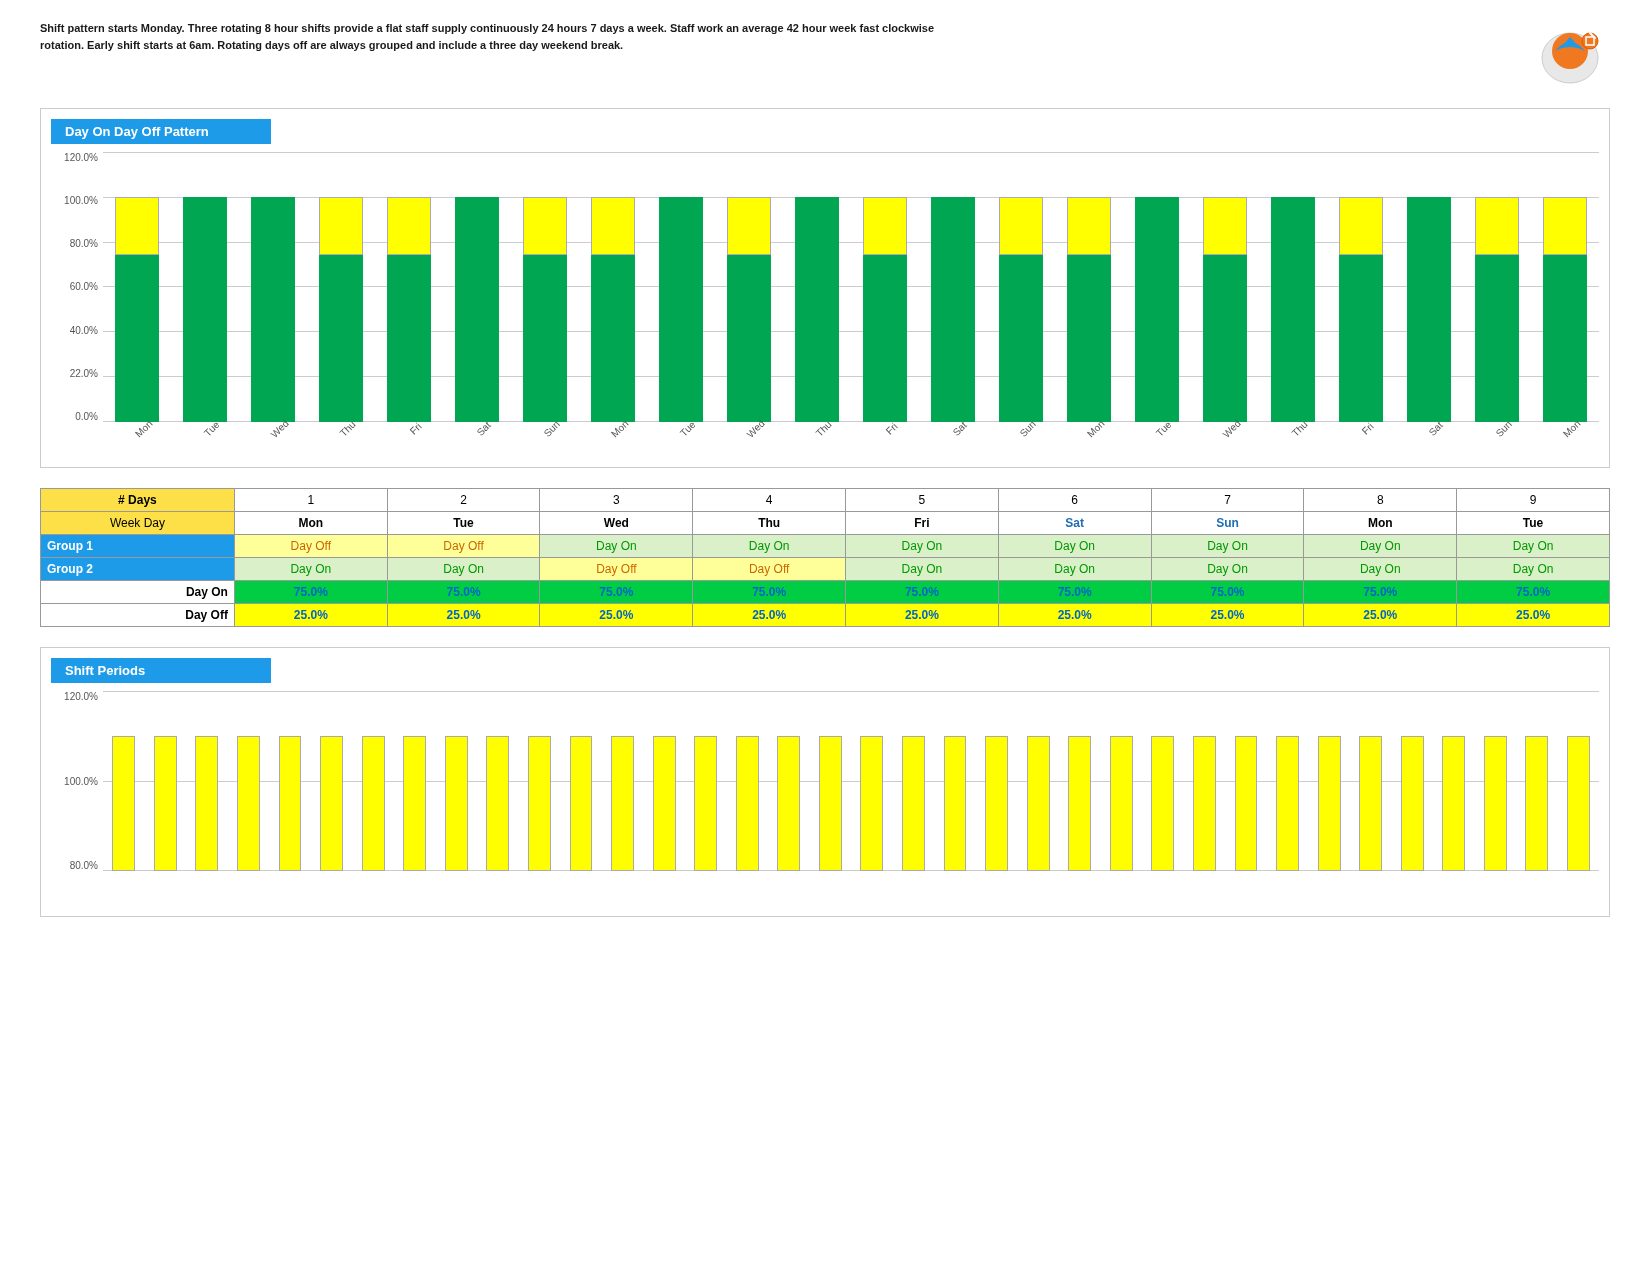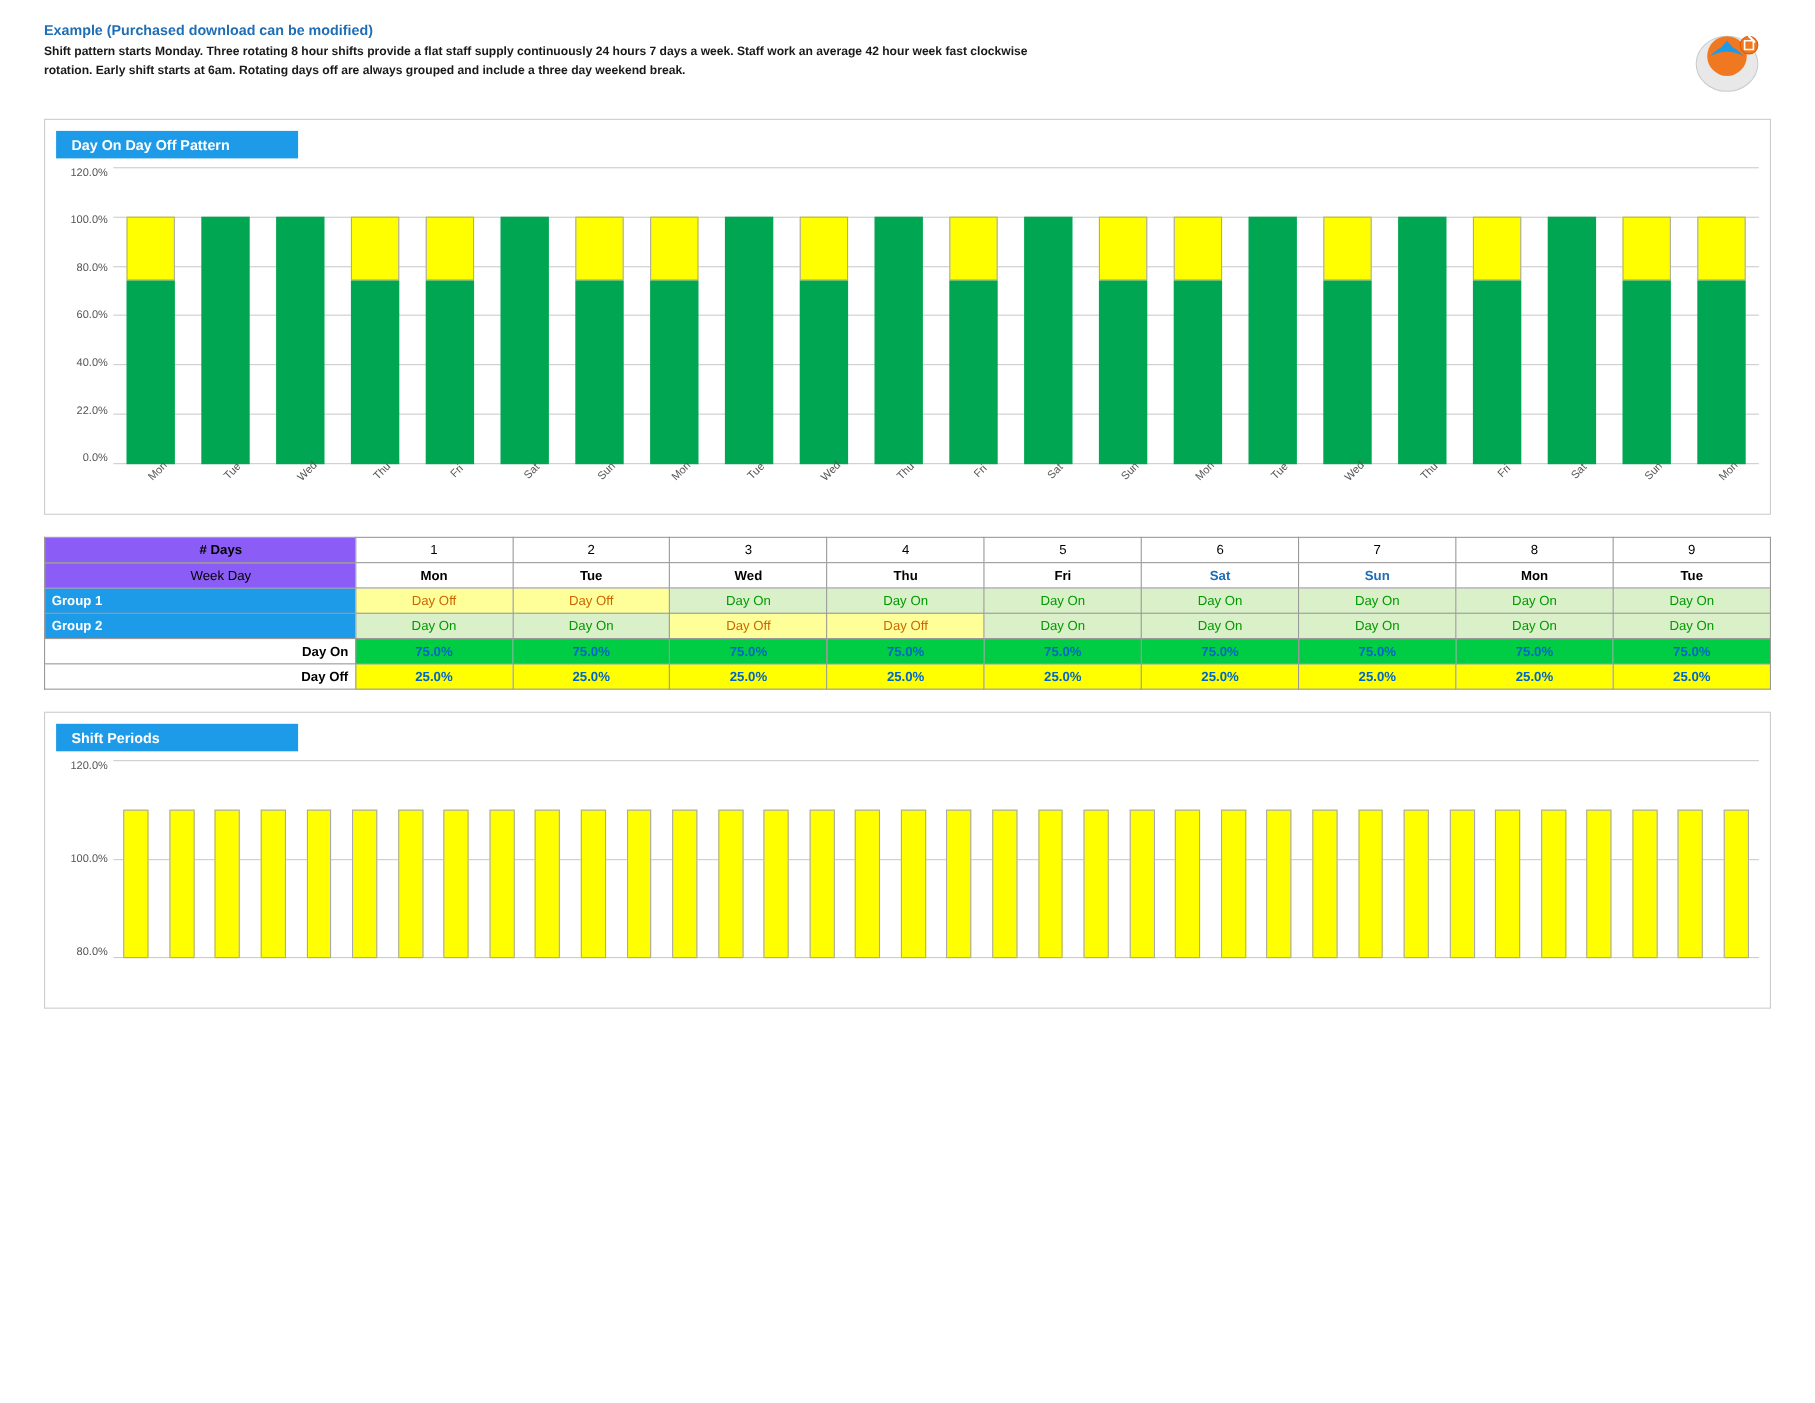--- a/index.html
+++ b/index.html
@@ -67,23 +67,22 @@
       border-collapse: collapse;
       margin-bottom: 20px;
       font-size: 12px;
     }
     .data-table td, .data-table th {
       border: 1px solid #999;
       padding: 4px 6px;
       text-align: center;
     }
     .data-table .row-header {
-      background: #8b5cf6;
-      font-weight: bold;
-      padding-left: 44px;
+      background: #fde047;
+      font-weight: bold;
     }
     .data-table .weekday-row td {
       font-weight: normal;
     }
     .group-label {
       background: #1e9be8;
       color: white;
       font-weight: bold;
       text-align: left !important;
     }
@@ -97,21 +96,20 @@
       color: #000 !important;
       font-weight: bold;
       text-align: right !important;
     }
   </style>
 </head>
 <body>
 
 <div class="header-section">
   <div class="header-text">
-    <div class="title">Example (Purchased download can be modified)</div>
     <div class="desc">Shift pattern starts Monday. Three rotating 8 hour  shifts provide a flat staff supply continuously 24 hours 7 days a week. Staff work an average 42 hour week fast clockwise rotation. Early shift starts at 6am. Rotating days off are always grouped  and include a three day weekend break.</div>
   </div>
   <div class="logo">
 
     <svg width="70" height="65" viewBox="0 0 70 65">
       <ellipse cx="35" cy="35" rx="28" ry="25" fill="#e8e8e8" stroke="#ccc" stroke-width="1"></ellipse>
       <circle cx="35" cy="28" r="18" fill="#f07820"></circle>
       <path d="M20 28 Q35 10 50 28 Q35 20 20 28Z" fill="#1e9be8"></path>
       <path d="M35 14 L42 22 L35 20 L28 22 Z" fill="#1e9be8"></path>
       <ellipse cx="55" cy="18" rx="8" ry="8" fill="#f07820" stroke="#e05a00" stroke-width="1"></ellipse>

